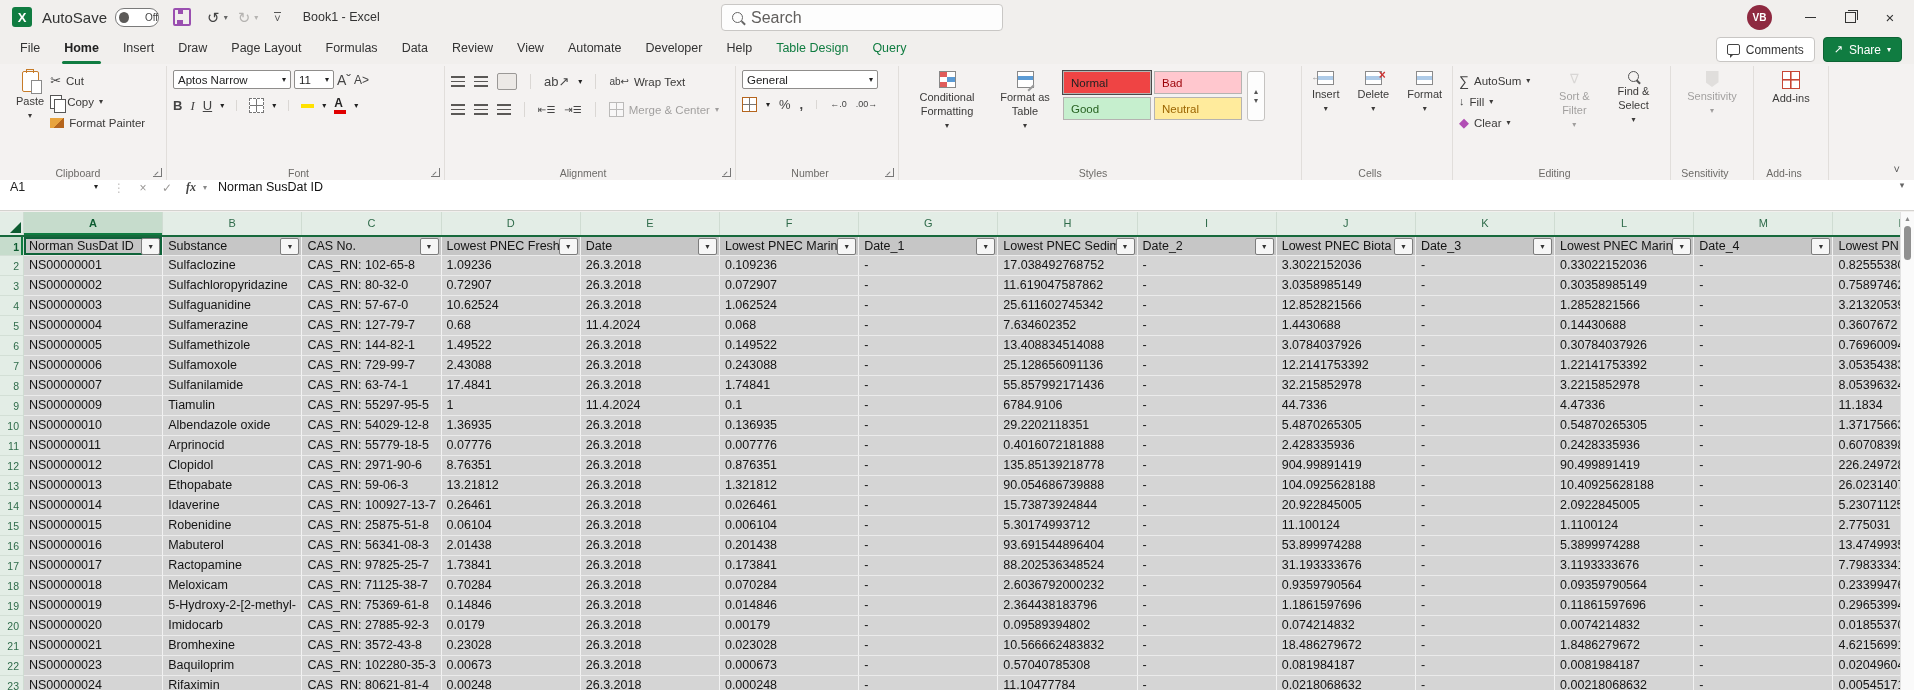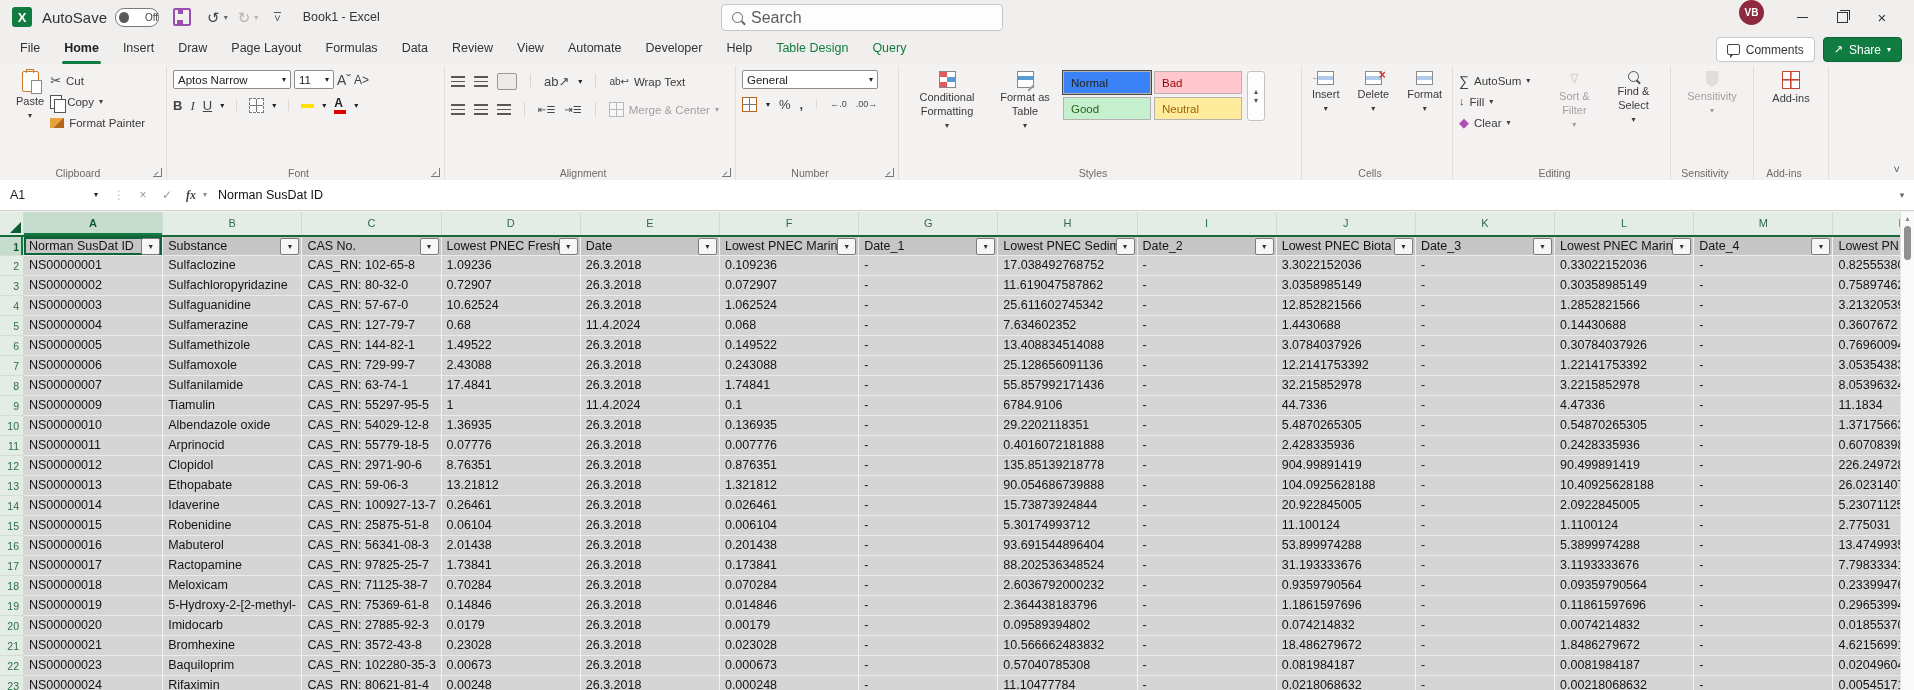--- a/index.html
+++ b/index.html
@@ -19,21 +19,21 @@
   .floppy:after{content:"";position:absolute;bottom:0;left:2px;width:6px;height:4px;background:#9a4fb0}
   .qbtn{font-size:15px;color:#444;margin-right:4px;line-height:1}
   .qchev{font-size:8px;color:#666;margin-right:10px}
   .dim{color:#b5b3b1}
   .qat-more{font-size:11px;color:#555;margin:0 14px 0 6px;border-top:1.5px solid #555;line-height:8px;padding-top:1px}
   .doctitle{font-size:12.5px;color:#333;margin-left:8px;white-space:nowrap}
   .searchbox{position:absolute;left:721px;top:4px;width:280px;height:25px;background:#fdfdfd;border:1px solid #c9c7c5;
              border-radius:4px;display:flex;align-items:center;font-size:16px;color:#605e5c}
   .lens{width:9px;height:9px;border:1.5px solid #666;border-radius:50%;position:relative;margin:0 8px 0 10px}
   .lens:after{content:"";position:absolute;width:5px;height:1.5px;background:#666;transform:rotate(45deg);left:8px;top:9px}
-  .tb-right{position:absolute;right:12px;top:0;height:34px;display:flex;}
+  .tb-right{position:absolute;right:4px;top:0;height:34px;display:flex;align-items:center}
   .avatar{width:25px;height:25px;border-radius:50%;background:#8e2940;color:#fff;font-size:10px;font-weight:bold;
           display:flex;align-items:center;justify-content:center;margin-right:18px}
   .winbtn{width:40px;height:34px;display:flex;align-items:center;justify-content:center;color:#333}
   .min-g{width:11px;border-bottom:1.2px solid #333}
   .rest-g{width:9px;height:9px;border:1.2px solid #333;position:relative;background:#f1efed}
   .rest-g:before{content:"";position:absolute;top:-3px;left:2px;width:9px;height:9px;border:1.2px solid #333;border-bottom:none;border-left:none}
   .x-g{font-size:15px;line-height:1}
 
   
   .tabrow{position:absolute;top:34px;left:0;right:0;height:30px;display:flex;align-items:stretch;padding-left:8px}
@@ -100,21 +100,21 @@
   .stylecell{border:1px solid #b5b3b1;font-size:11.5px;display:flex;align-items:center;padding:0 7px;background:#fff;box-sizing:border-box}
   .stylecell.sel{outline:1.6px solid #4a4a4a;outline-offset:0}
   .galside{width:16px;border:1px solid #c5c3c1;border-radius:3px;margin:3px 0 0 3px;display:flex;align-items:center;justify-content:center;
            flex-direction:column;font-size:8px;color:#555;background:#fdfdfd;height:48px}
   .disab{opacity:.45}
   .vr{width:1px;background:#dad7d4;margin:3px 4px;align-self:stretch}
   .selbox{border:1px solid #9a9896;border-radius:2px;background:#ece9e6}
   .ribcollapse{position:absolute;right:14px;bottom:6px;font-size:11px;color:#555}
 
   
-  .fbar{position:absolute;top:180px;left:0;right:0;height:30px;background:#fff;border-bottom:1px solid #d4d2cf;display:flex;align-items:center}
+  .fbar{position:absolute;top:180px;left:0;right:0;height:30px;background:#fff;border-bottom:1px solid #d4d2cf;display:flex;align-items:flex-start}
   .namebox{width:88px;display:flex;align-items:center;justify-content:space-between;padding:0 6px 0 10px;font-size:12.5px;color:#222}
   .fdivider{width:1px;background:#e2e0dd;margin:4px 0}
   .fbtns{display:flex;align-items:center;gap:0;padding:0 2px}
   .fbtn{width:24px;text-align:center;font-size:12px;color:#9a9896}
   .fx{font-style:italic;font-family:"Liberation Serif","DejaVu Serif",serif;color:#444;font-weight:bold}
   .fcontent{flex:1;display:flex;align-items:center;padding-left:8px;font-size:12.5px;color:#111}
   .fexpand{width:24px;display:flex;align-items:center;justify-content:center;font-size:9px;color:#666}
 
   
   .sheet{position:absolute;top:212px;left:0;right:0;bottom:0;overflow:hidden;background:#fff}
@@ -325,21 +325,21 @@
           <span class="cfico"></span>
           <span>Conditional Formatting</span>
           <span class="chev">▾</span>
         </div>
         <div class="bigbtn" style="width:60px">
           <span class="fatico"></span>
           <span>Format as Table</span>
           <span class="chev">▾</span>
         </div>
         <div class="stylegrid">
-            <div class="stylecell sel" style="background: #3b82f6; color: rgb(34, 34, 34);">Normal</div>
+            <div class="stylecell sel" style="background: #ef4444; color: rgb(34, 34, 34);">Normal</div>
             <div class="stylecell" style="background: rgb(255, 199, 206); color: rgb(156, 0, 6);">Bad</div>
             <div class="stylecell" style="background: rgb(198, 239, 206); color: rgb(39, 98, 33);">Good</div>
             <div class="stylecell" style="background: rgb(255, 235, 156); color: rgb(156, 101, 0);">Neutral</div>
           </div>
         <div class="galside">
           <span>▴</span>
           <span>▾</span>
         </div>
       </div>
       <div class="glabel">Styles</div>

